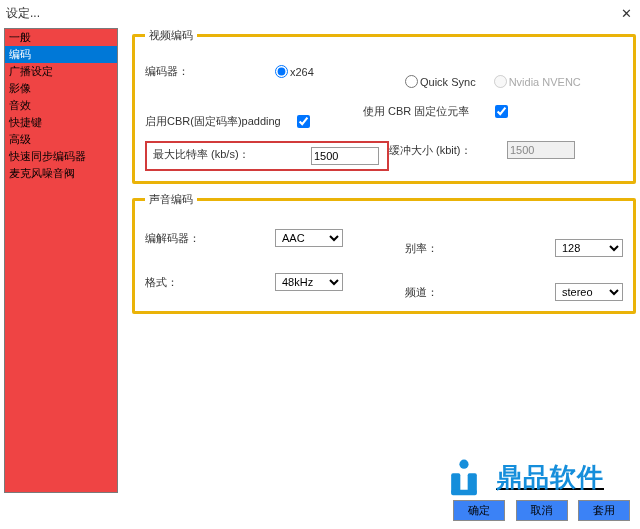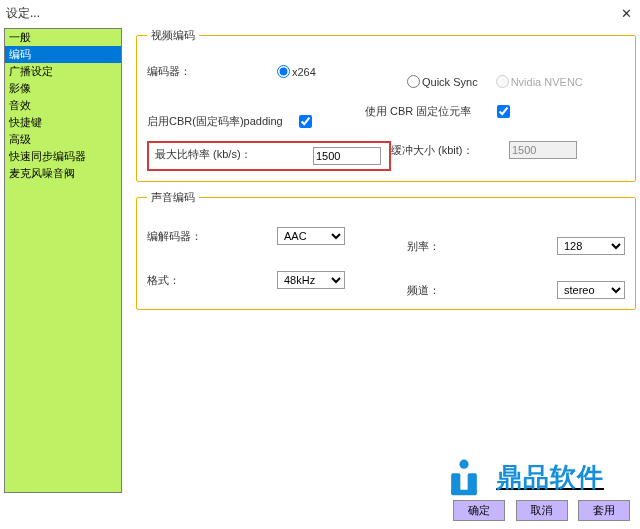--- a/index.html
+++ b/index.html
@@ -1,42 +1,42 @@
 <!DOCTYPE html>
 <html><head>
 <meta charset="utf-8">
 <style>
   * { box-sizing: border-box; font-family: "Microsoft YaHei", "SimSun", Arial, sans-serif; }
   body { margin: 0; background: #fff; width: 640px; height: 529px; position: relative; }
   .titlebar { height: 26px; display: flex; align-items: center; justify-content: space-between; padding: 0 8px 0 6px; font-size: 12px; color: #333; }
   .close-x { font-size: 13px; cursor: pointer; color: #333; }
   .body-wrap { display: flex; padding: 2px 4px 0 4px; height: 467px; }
-  .sidebar { width: 134px; border: 1px solid #7a7a7a; background: #bef264; }
+  .sidebar { width: 134px; border: 1px solid #7a7a7a; background: #ef4444; }
   .sidebar-item { font-size: 11px; padding: 1px 4px; cursor: pointer; color: #000; }
   .sidebar-item.selected { background: #0078d7; color: #fff; }
   .main { flex: 1; padding-left: 14px; }
-  fieldset.group { border: 1px solid #eab308; border-radius: 2px; margin: 0 0 8px 0; padding: 6px 10px 10px 10px; }
+  fieldset.group { border: 3px solid #eab308; border-radius: 2px; margin: 0 0 8px 0; padding: 6px 10px 10px 10px; }
   fieldset.group > legend { font-size: 11px; color: #333; padding: 0 4px; }
   .row { display: flex; align-items: center; margin-top: 6px; font-size: 11px; }
   .col { display: flex; align-items: center; }
   .col.left { width: 260px; justify-content: flex-start; }
   .col.right { flex: 1; justify-content: flex-start; margin-top: 20px; }
   .lbl { text-align: left; width: 130px; padding-right: 12px; color: #333; }
   .lbl.r { width: 150px; }
   input[type=radio] { margin: 0 2px 0 0; }
   input[type=checkbox] { margin: 0 0 0 2px; }
   select, input[type=text] { font-size: 11px; border: 1px solid #9a9a9a; background: #fff; height: 18px; padding: 0 2px; }
   select:disabled, input:disabled { background: #f0f0f0; color: #888; }
   select.w68 { width: 68px; }
   input.w68 { width: 68px; }
   .radio-opt { display: inline-flex; align-items: center; margin-right: 18px; color: #333; }
   .radio-opt.disabled { color: #aaa; }
   .red-box { border: 2px solid #d23b3b; padding: 4px 6px; margin-top: 6px; display: flex; width: 244px; gap: 36px; }
   .btn-row { position: absolute; bottom: 8px; right: 10px; }
-  .btn { font-size: 11px; padding: 2px 14px; border: 1px solid #8a8a8a; background: #c4b5fd; margin-left: 6px; cursor: pointer; }
+  .btn { font-size: 11px; padding: 2px 14px; border: 1px solid #8a8a8a; background: #3b82f6; margin-left: 6px; cursor: pointer; }
   .watermark { position: absolute; bottom: 30px; right: 36px; display: flex; align-items: center; gap: 10px; pointer-events: none; text-decoration: underline;}
   .logo { width: 44px; height: 44px; }
   .logo-text { font-size: 26px; color: #158edb; font-weight: 600; letter-spacing: 1px; }
 </style>
 </head>
 <body>
 
 <div class="titlebar">
   <span>设定...</span>
   <span class="close-x">✕</span>

